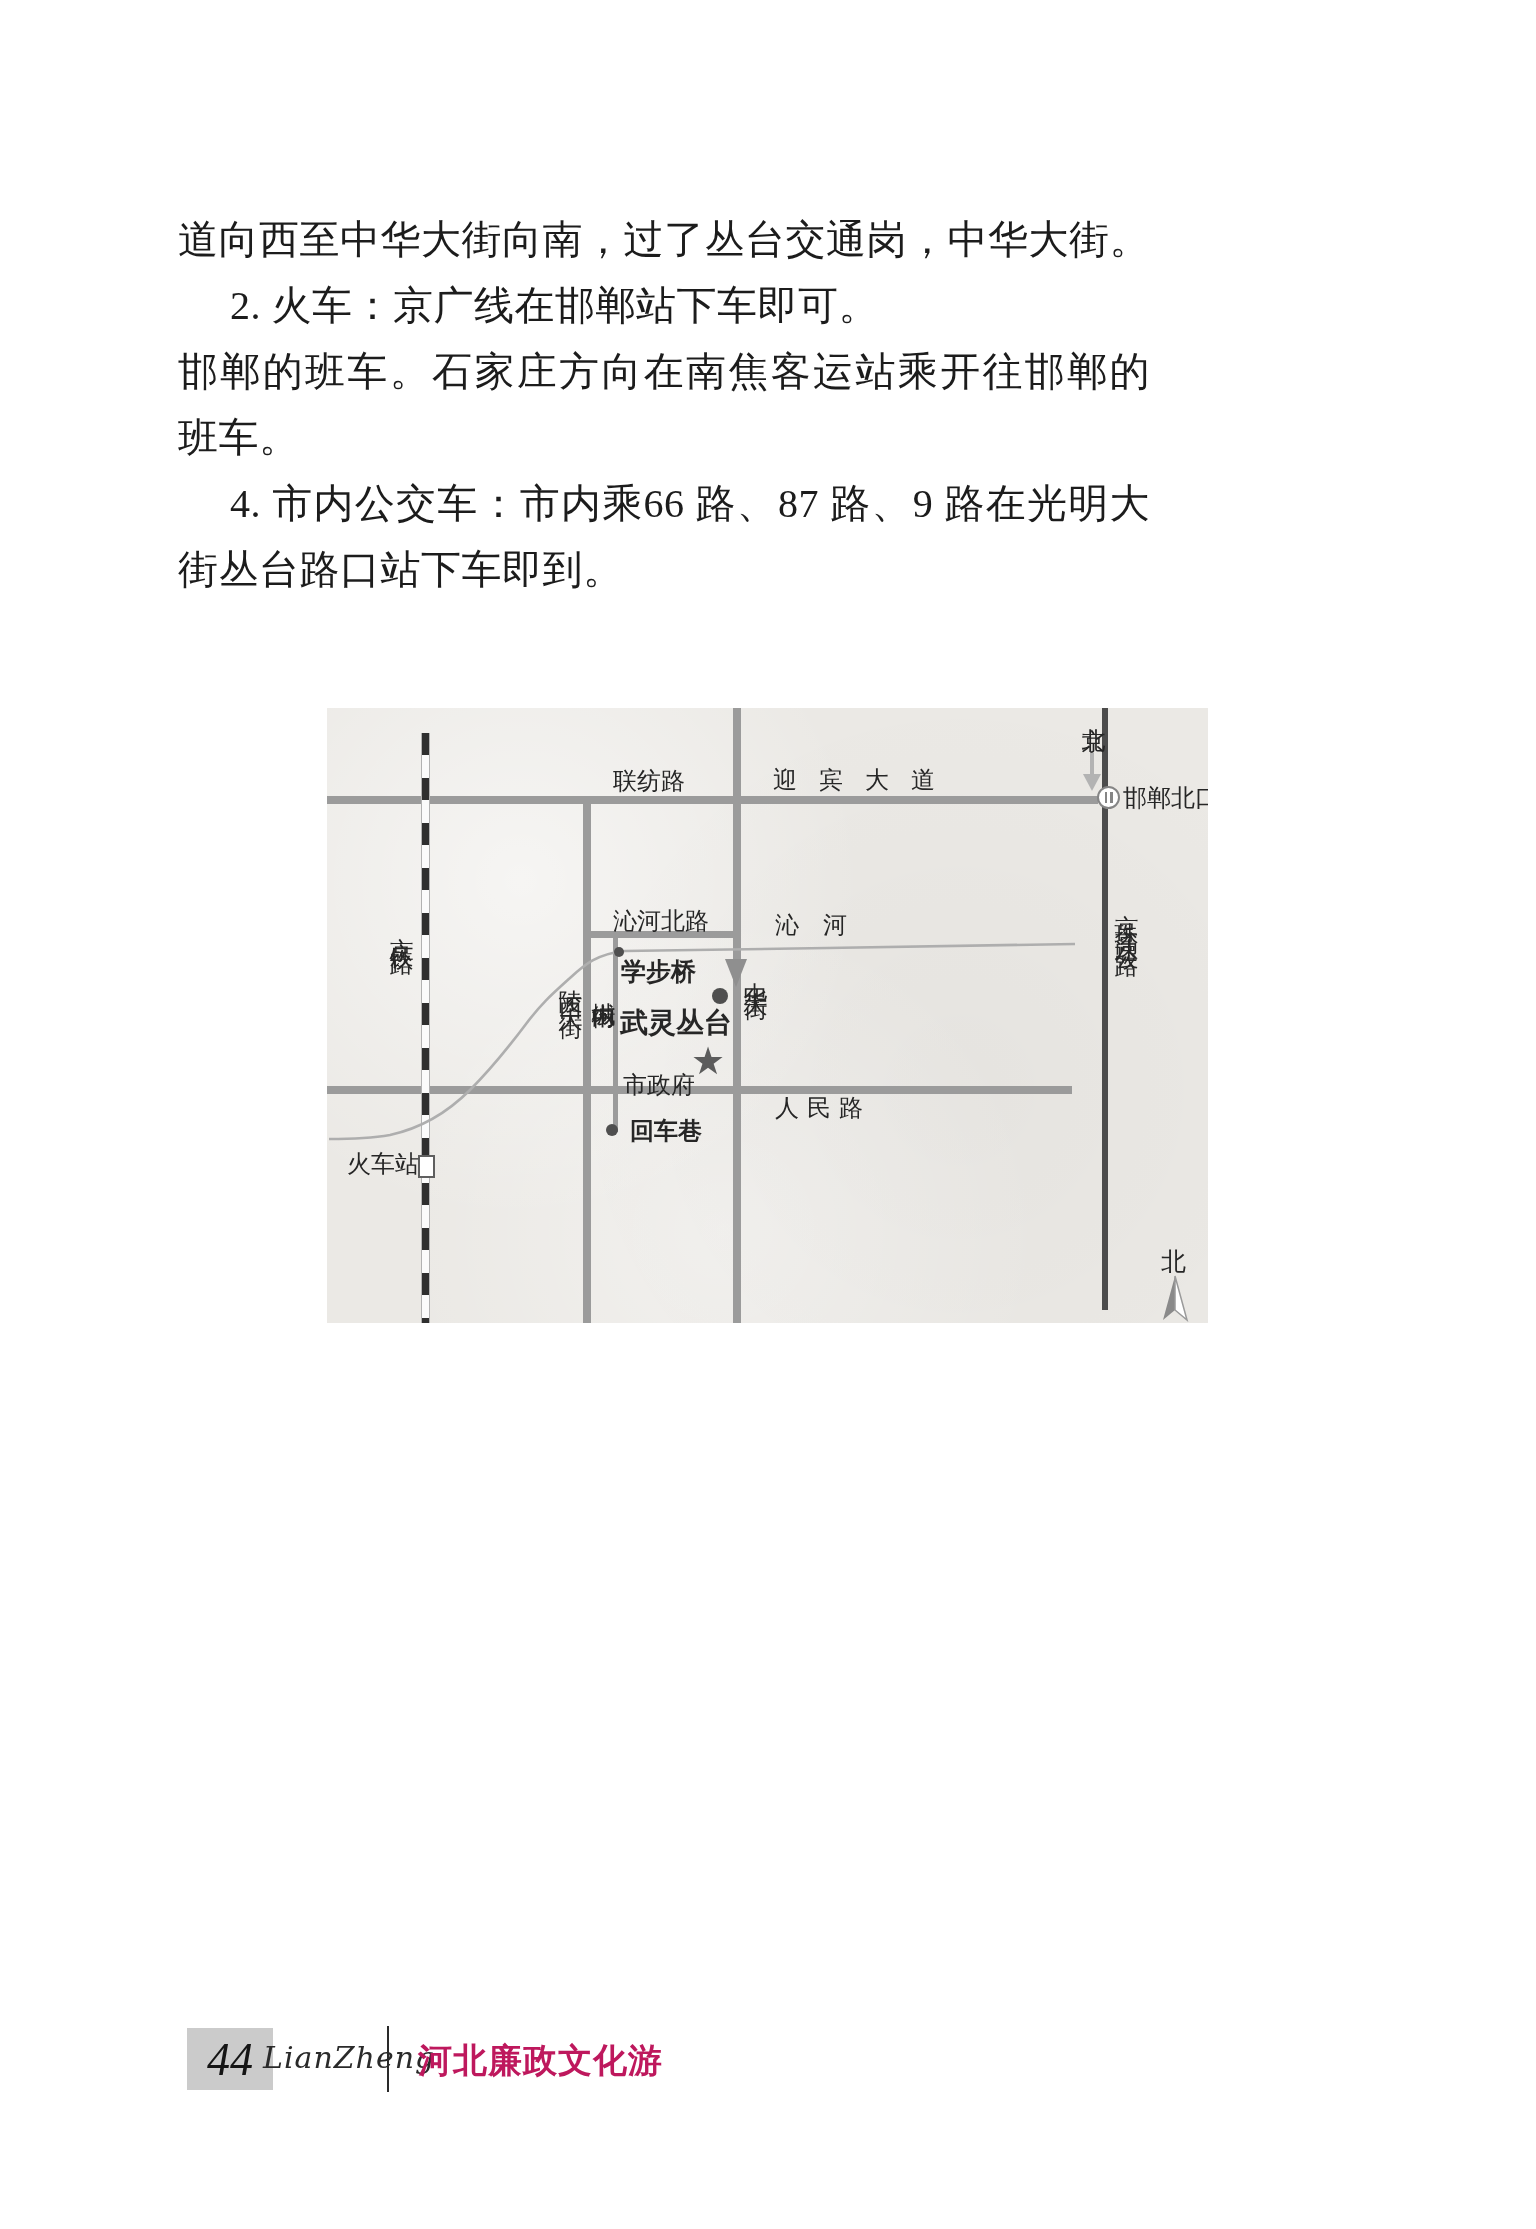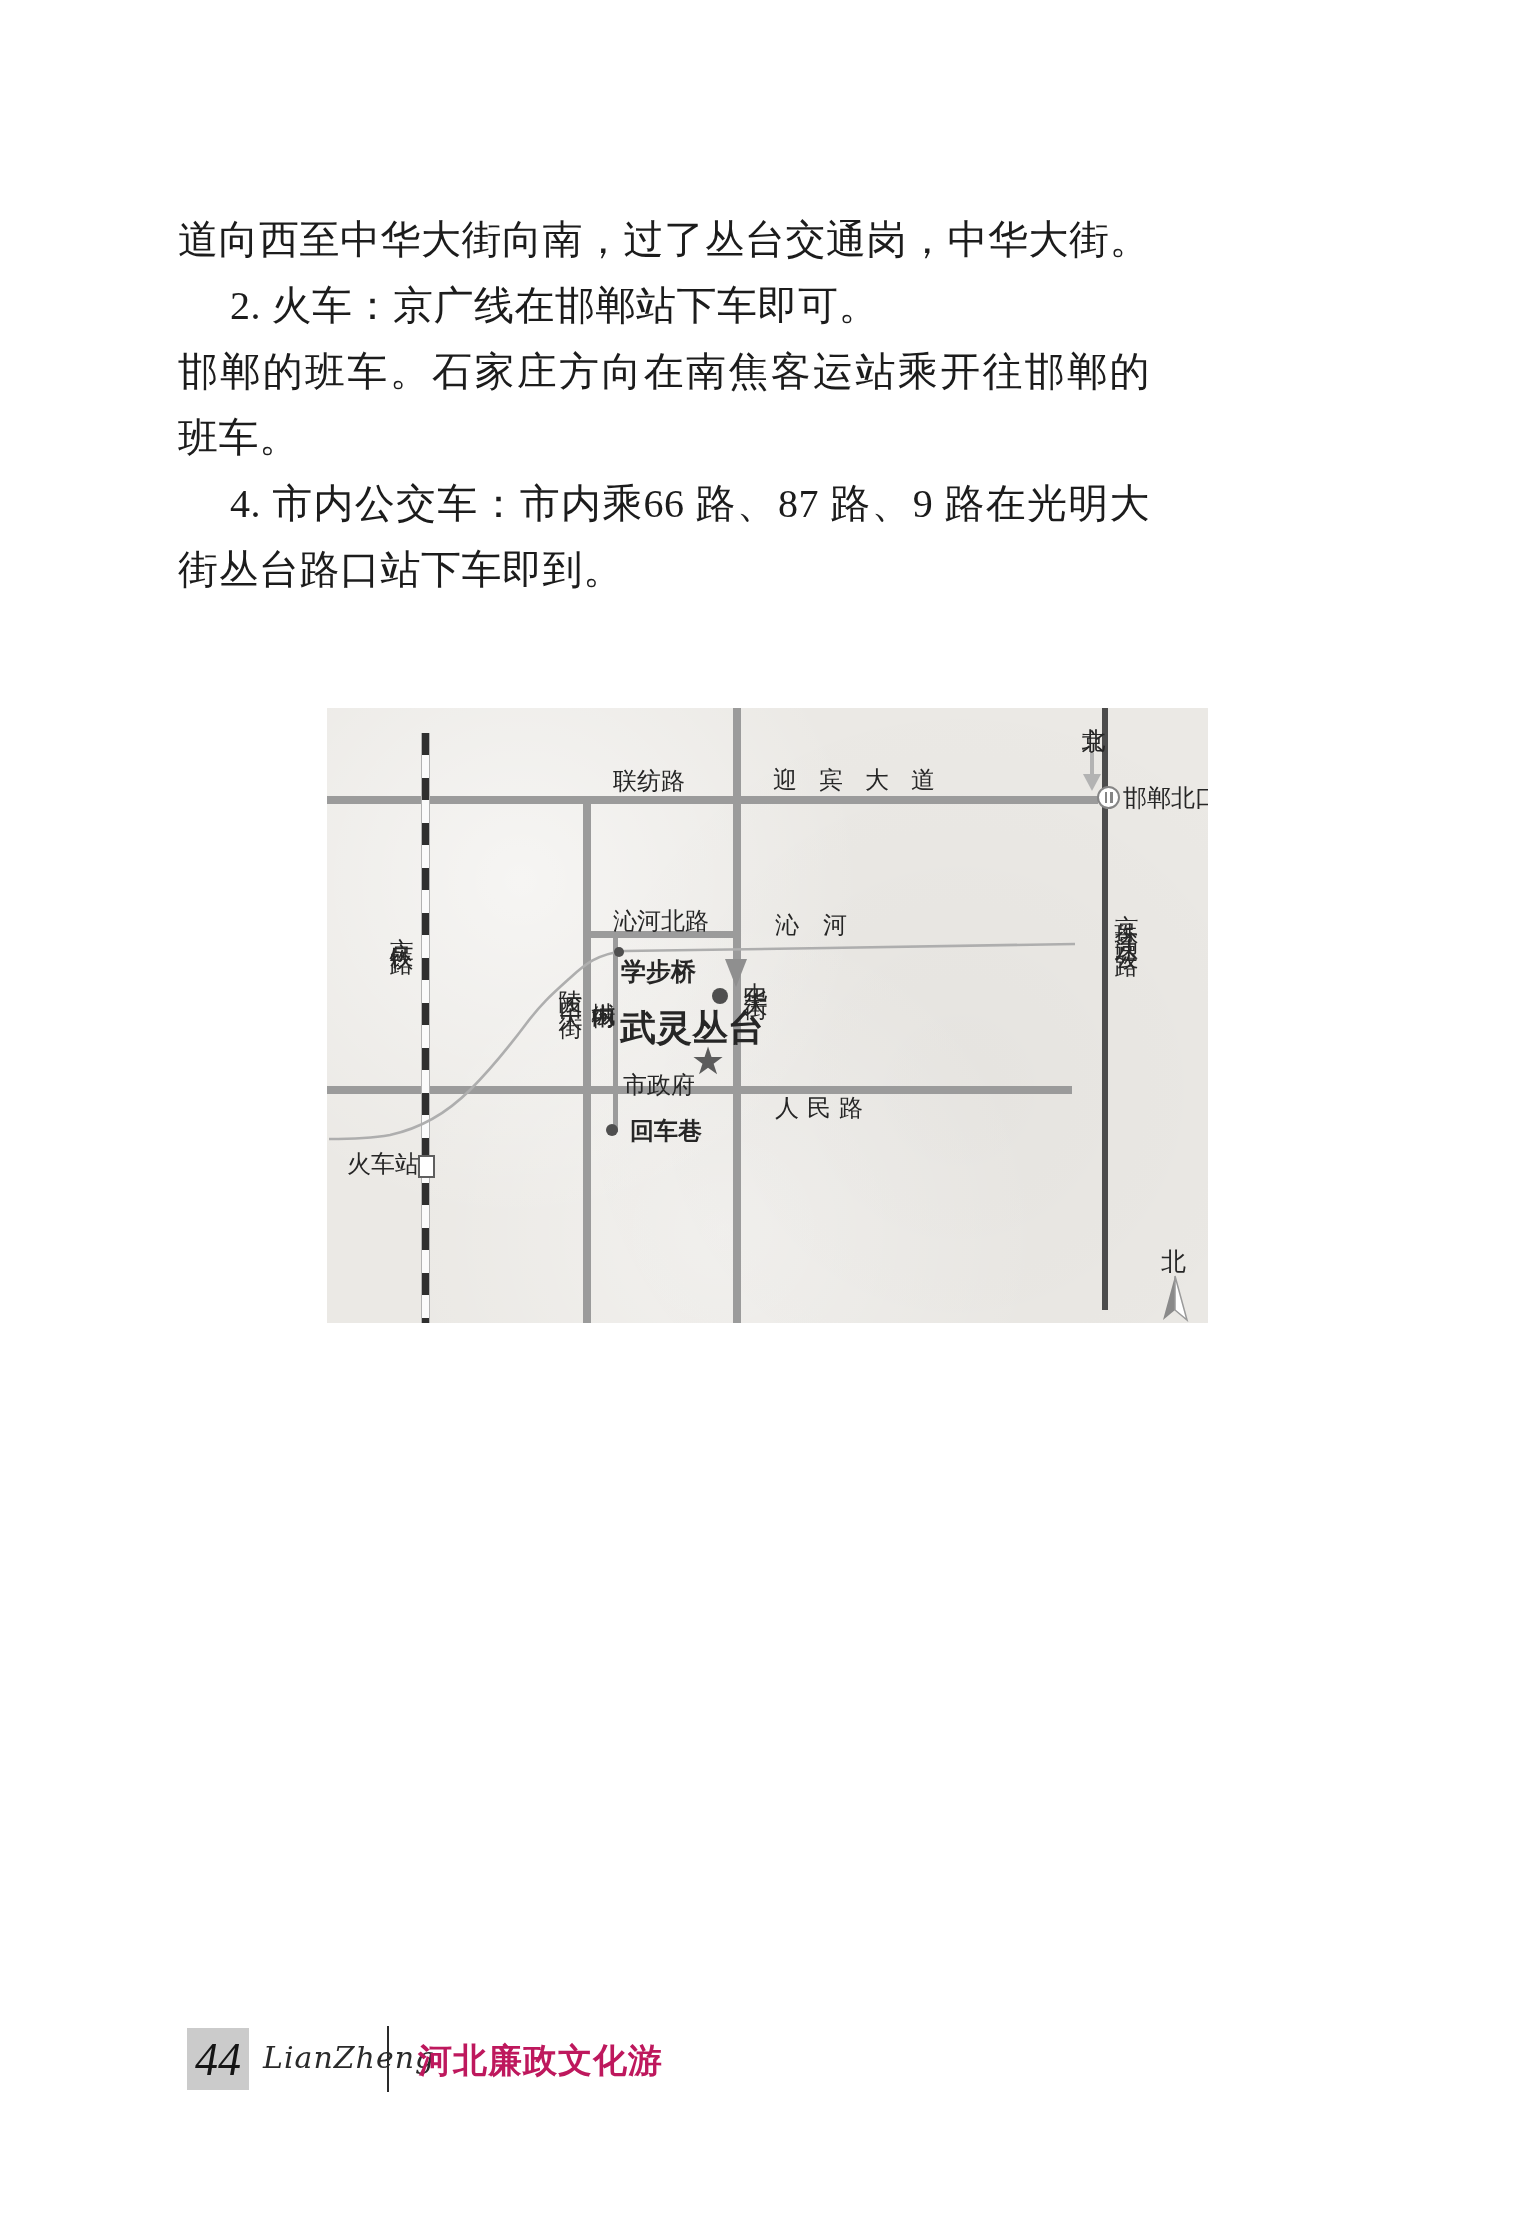--- a/index.html
+++ b/index.html
@@ -43,21 +43,21 @@
     background:#fff;border:2px solid #858585;display:flex;align-items:center;justify-content:center;gap:3px;}
   .interchange i{display:block;width:2.5px;height:11px;background:#858585;}
   .down-arrow{position:absolute;left:398px;top:251px;width:0;height:0;
     border-left:11px solid transparent;border-right:11px solid transparent;border-top:28px solid #8f8f8f;}
   .bj-arrow-shaft{position:absolute;left:763px;top:45px;width:4px;height:23px;background:#b3b3b3;}
   .bj-arrow-head{position:absolute;left:756px;top:66px;width:0;height:0;
     border-left:9px solid transparent;border-right:9px solid transparent;border-top:17px solid #b3b3b3;}
   .river-svg{position:absolute;left:0;top:0;}
   
   .pagenum-box{
-    position:absolute;left:187px;top:2028px;width:62px;height:62px;background:#cbcbcb;
+    position:absolute;left:187px;top:2028px;width:86px;height:62px;background:#cbcbcb;
     display:flex;align-items:center;justify-content:center;
     font-size:46px;font-style:italic;color:#151515;
   }
   .series-script{
     position:absolute;left:263px;top:2040px;width:120px;
     font-family:"DejaVu Serif", serif;font-style:italic;font-size:30px;color:#2a2a2a;
     letter-spacing:1px;
   }
   .footer-divider{position:absolute;left:387px;top:2026px;width:2px;height:66px;background:#2a2a2a;}
   .book-title{
@@ -111,21 +111,21 @@
     <polygon points="18,2 18,36 6,46" fill="#8a8a8a"></polygon>
     <polygon points="18,2 30,46 18,36" fill="#ffffff" stroke="#9a9a9a" stroke-width="1.5"></polygon>
   </svg>
 
   <div class="maplabel" style="left:286px;top:60px;">联纺路</div>
   <div class="maplabel" style="left:446px;top:59px;letter-spacing:22px;">迎宾大道</div>
   <div class="maplabel" style="left:796px;top:77px;">邯郸北口</div>
   <div class="maplabel" style="left:286px;top:200px;">沁河北路</div>
   <div class="maplabel" style="left:448px;top:204px;">沁　河</div>
   <div class="maplabel heiti" style="left:294px;top:250px;font-size:25px;text-align:right;">学步桥</div>
-  <div class="maplabel heiti" style="left:293px;top:300px;font-size:36px;">武灵丛台</div>
+  <div class="maplabel heiti" style="left:293px;top:300px;font-size:28px;">武灵丛台</div>
   <div class="maplabel" style="left:296px;top:364px;">市政府</div>
   <div class="maplabel" style="left:448px;top:387px;letter-spacing:8px;">人民路</div>
   <div class="maplabel heiti" style="left:303px;top:410px;">回车巷</div>
   <div class="maplabel" style="left:20px;top:443px;">火车站</div>
 
   <div class="maplabel vlabel" style="left:753px;top:1px;">北京</div>
   <div class="maplabel vlabel" style="left:786px;top:187px;letter-spacing:8px;">京珠高速公路</div>
   <div class="maplabel vlabel" style="left:230px;top:262px;letter-spacing:9px;">陵西大街</div>
   <div class="maplabel vlabel" style="left:263px;top:275px;letter-spacing:1px;">城内中街</div>
   <div class="maplabel vlabel" style="left:415px;top:255px;letter-spacing:5px;">中华大街</div>

